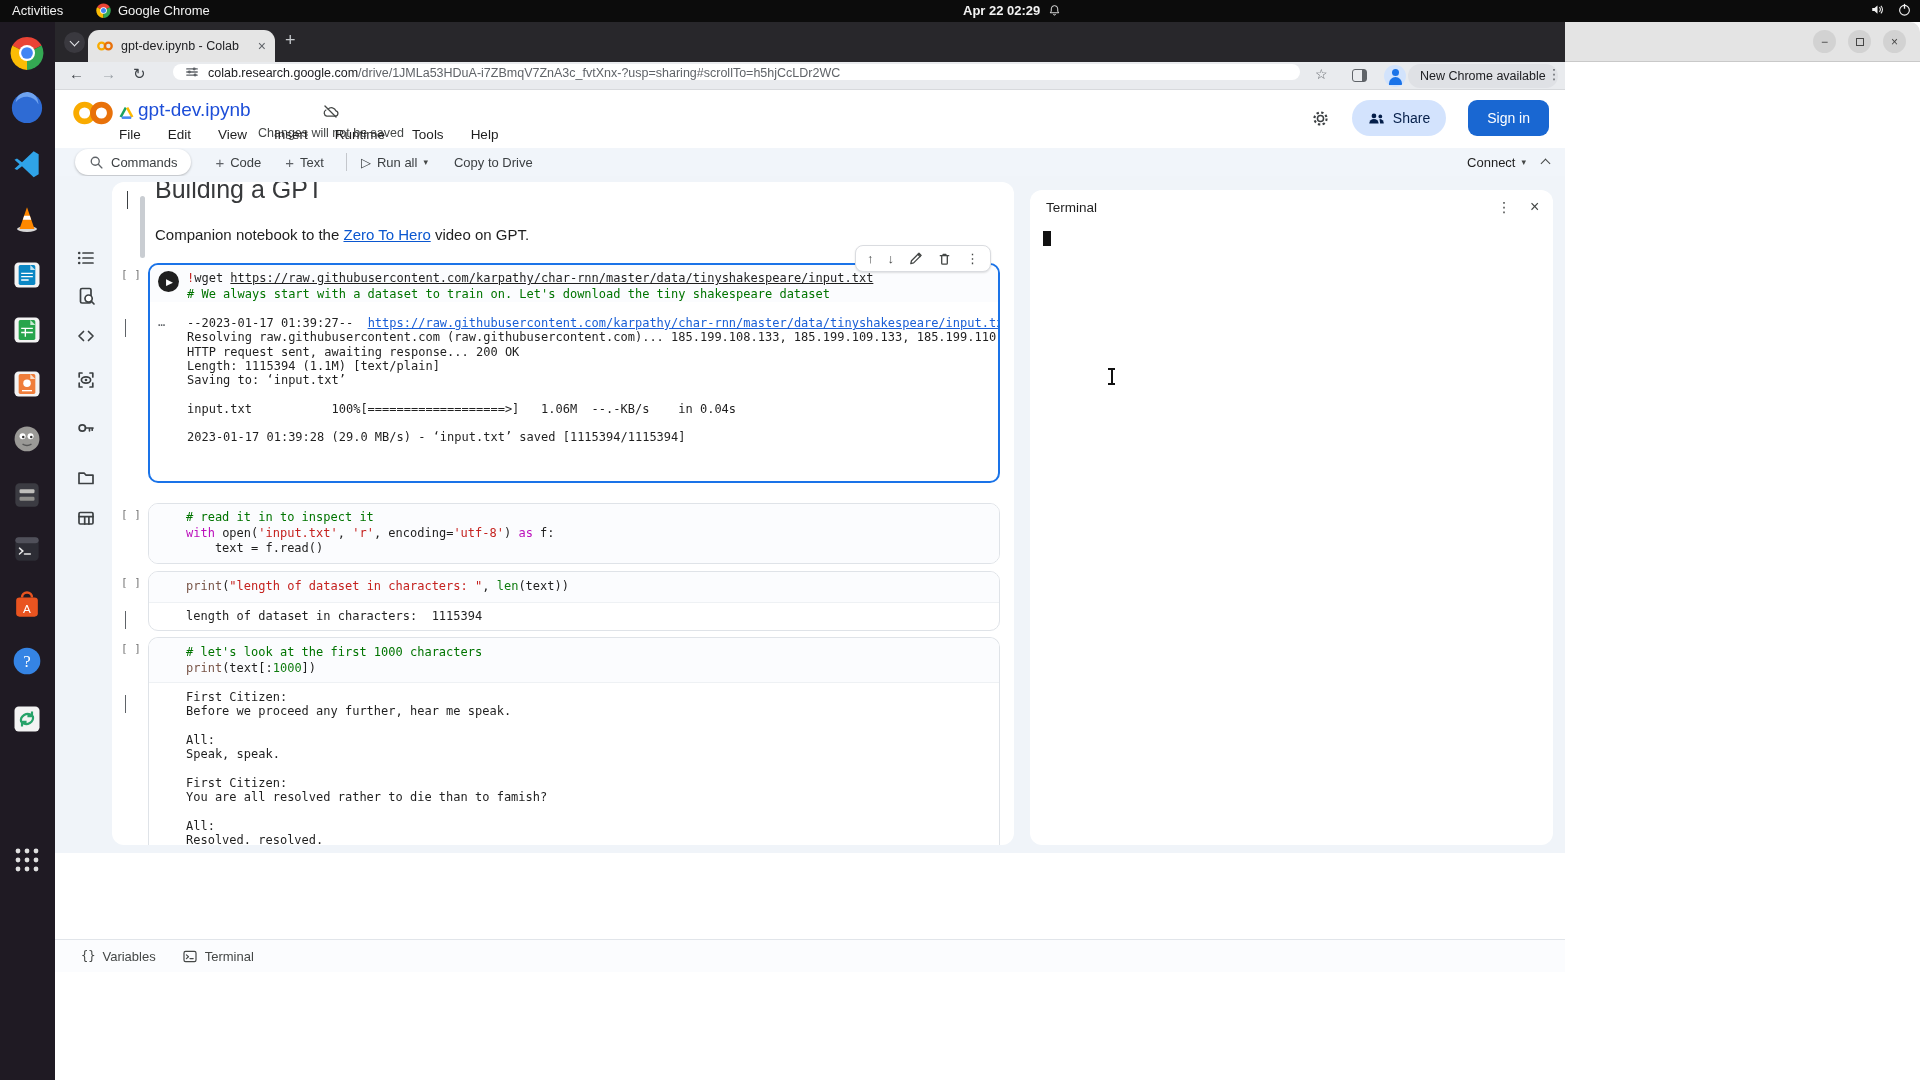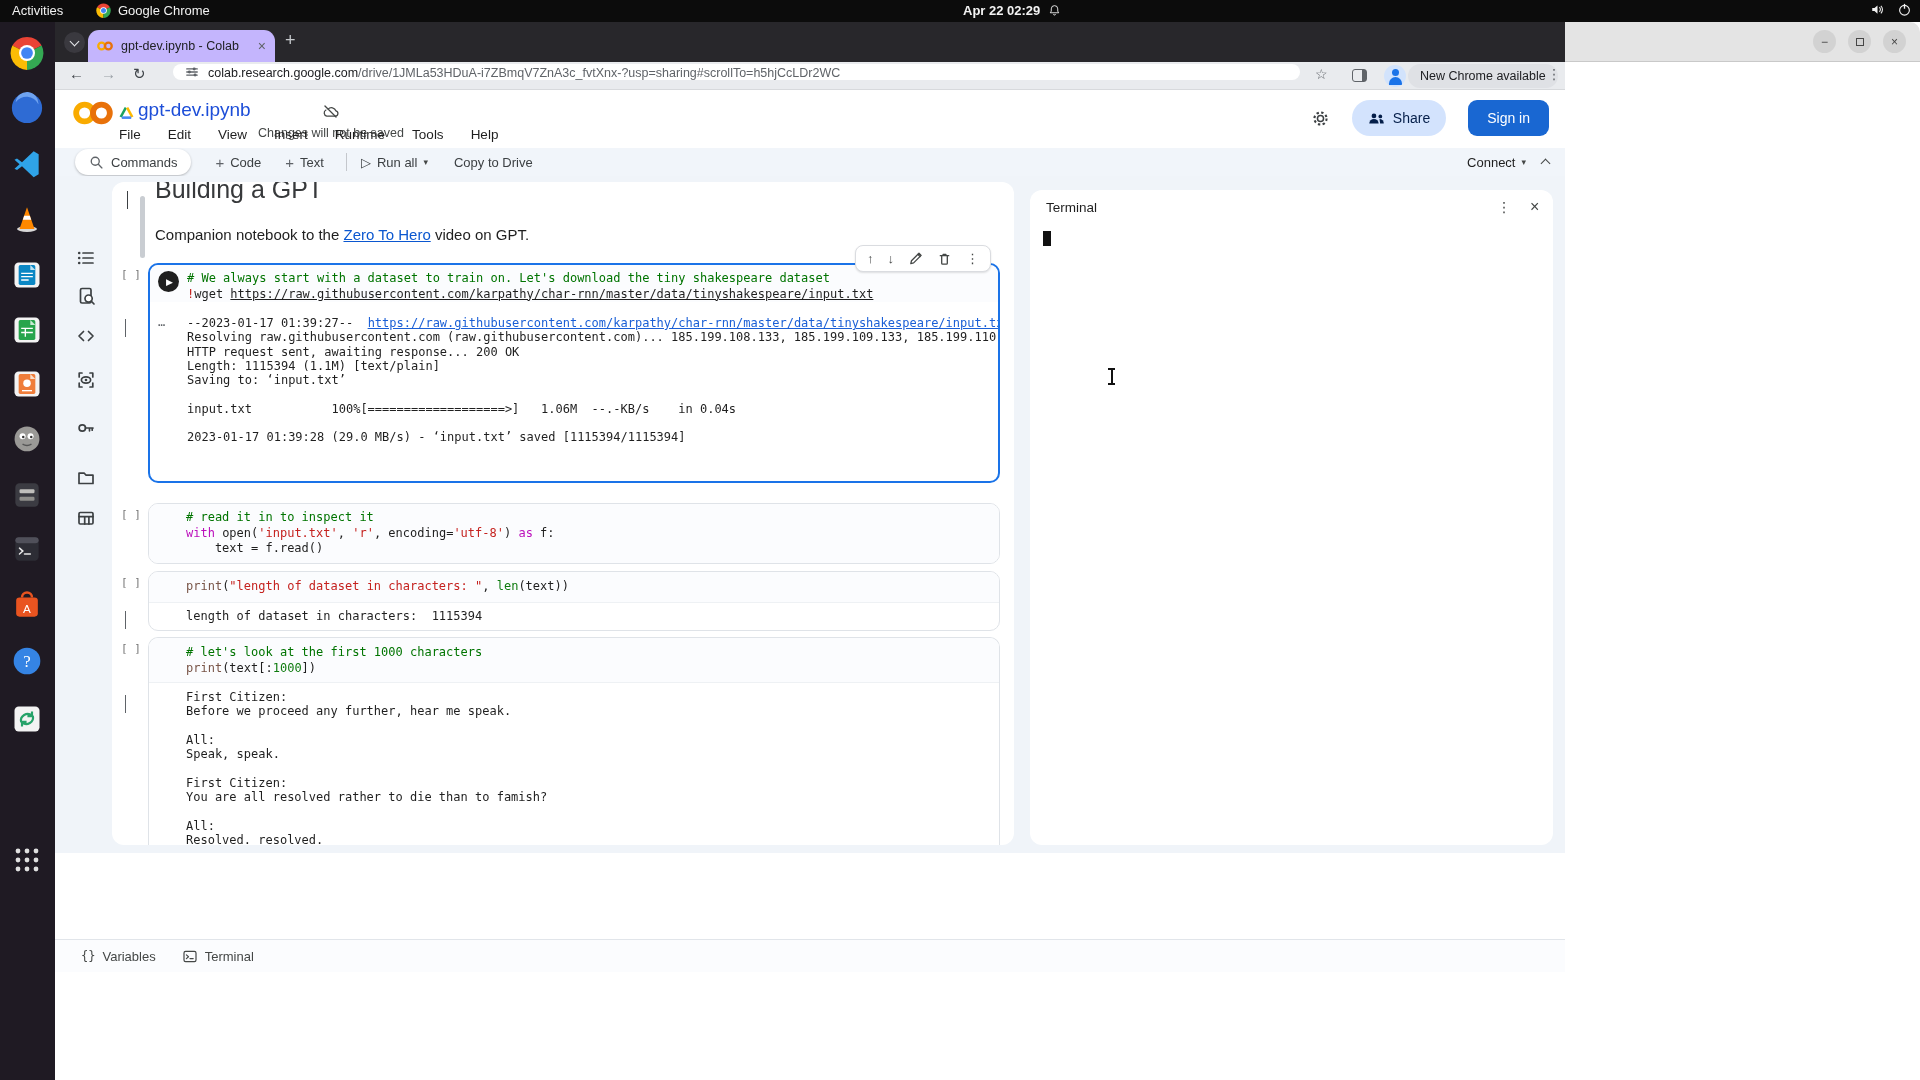--- a/index.html
+++ b/index.html
@@ -27,21 +27,21 @@
   #dock { position:absolute; left:0; top:22px; width:55px; height:1058px; background:#1f1a23; z-index:30; }
   .dock-item { width:40px; height:40px; margin:0 auto; position:absolute; left:7px; display:grid; place-items:center; }
 
   
   #chrome { position:absolute; left:55px; top:22px; width:1510px; height:864px; background:#fff; z-index:10; }
   #tabstrip { position:absolute; left:0; top:0; width:1510px; height:40px; background:#28272b; }
   #tab-chevron { position:absolute; left:9px; top:10px; width:21px; height:21px; border-radius:50%;
                  background:#3a393f; display:grid; place-items:center; }
   .chev { width:7px; height:7px; border-right:1.7px solid #e8eaed; border-bottom:1.7px solid #e8eaed;
           transform:rotate(45deg); margin-top:-3px; }
-  #tab { position:absolute; left:33px; top:8px; width:187px; height:32px; background:#c4b5fd;
+  #tab { position:absolute; left:33px; top:8px; width:187px; height:32px; background:#e5e5e5;
          border-radius:11px 11px 0 0; display:flex; align-items:center; padding:0 9px; gap:8px; }
   #tab .title { font-size:12.5px; color:#202124; white-space:nowrap; overflow:hidden; flex:1; }
   #tab .close { color:#5f6368; font-size:14px; }
   #newtab-btn { position:absolute; left:230px; top:8px; color:#c6c9cc; font-size:18px; }
 
   #omnibar { position:absolute; left:0; top:40px; width:1510px; height:28px; background:#e9ebee;
              border-bottom:1px solid #d7d9dc; }
   .nav-ic { position:absolute; top:3px; font-size:15px; color:#3f4449; }
   #omnibox { position:absolute; left:118px; top:2px; width:1127px; height:16px; background:#ffffff;
              border-radius:12px; display:flex; align-items:center; padding:0 12px; gap:9px; }
@@ -491,22 +491,22 @@
           <div class="gutter">
             <span class="bracket">[ ]</span>
             <span class="outchev" style="top:56px"><span class="chev-out"></span></span>
           </div>
           <div class="cellbox selected" style="top:0;height:220px">
             <div class="codearea">
               <button class="playbtn">
                   <span>▶</span>
                 </button>
               <div class="code">
+                  <div class="cl"><span class="tok-bang">!</span><span>wget </span><span class="tok-und">https://raw.githubusercontent.com/karpathy/char-rnn/master/data/tinyshakespeare/input.txt</span></div>
                   <div class="cl"><span class="tok-cm"># We always start with a dataset to train on. Let's download the tiny shakespeare dataset</span></div>
-                  <div class="cl"><span class="tok-bang">!</span><span>wget </span><span class="tok-und">https://raw.githubusercontent.com/karpathy/char-rnn/master/data/tinyshakespeare/input.txt</span></div>
                 </div>
             </div>
             <div class="outarea" style="margin-top:14px">
               <span class="outdots">⋯</span>
               <div>
                   <div class="ol">--2023-01-17 01:39:27--  <a class="out-link">https://raw.githubusercontent.com/karpathy/char-rnn/master/data/tinyshakespeare/input.txt</a></div>
                   <div class="ol">Resolving raw.githubusercontent.com (raw.githubusercontent.com)... 185.199.108.133, 185.199.109.133, 185.199.110.133, ...</div>
                   <div class="ol">HTTP request sent, awaiting response... 200 OK</div>
                   <div class="ol">Length: 1115394 (1.1M) [text/plain]</div>
                   <div class="ol">Saving to: ‘input.txt’</div>

